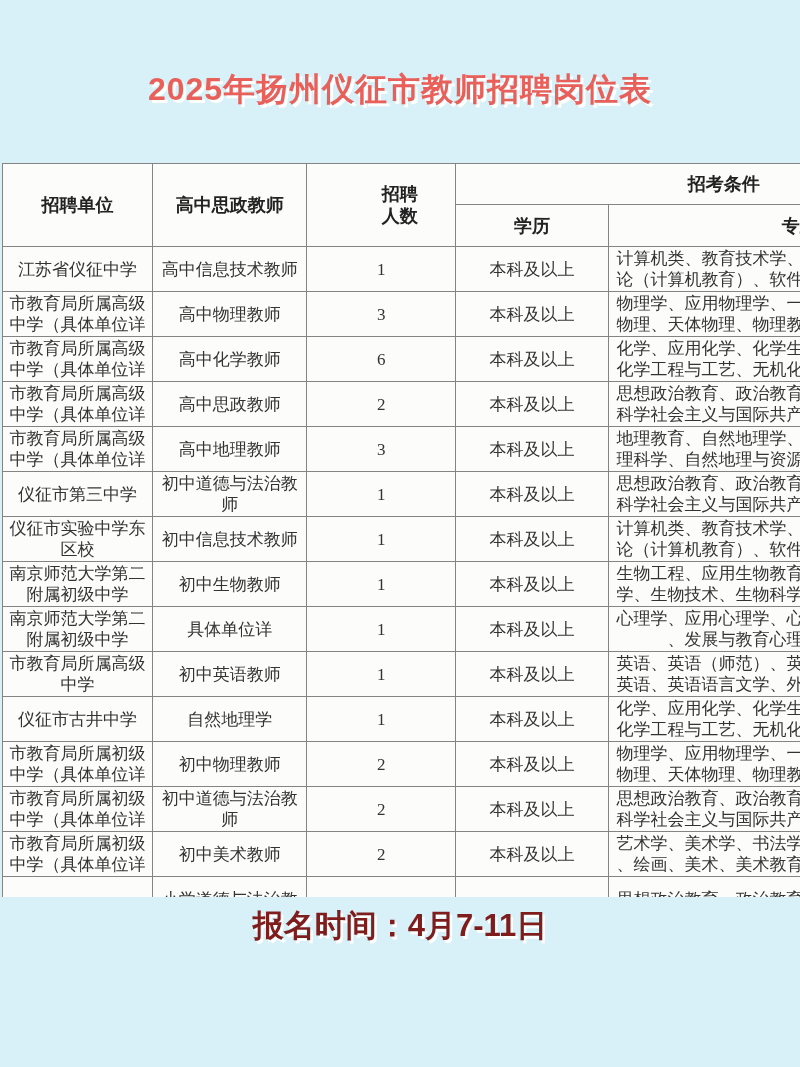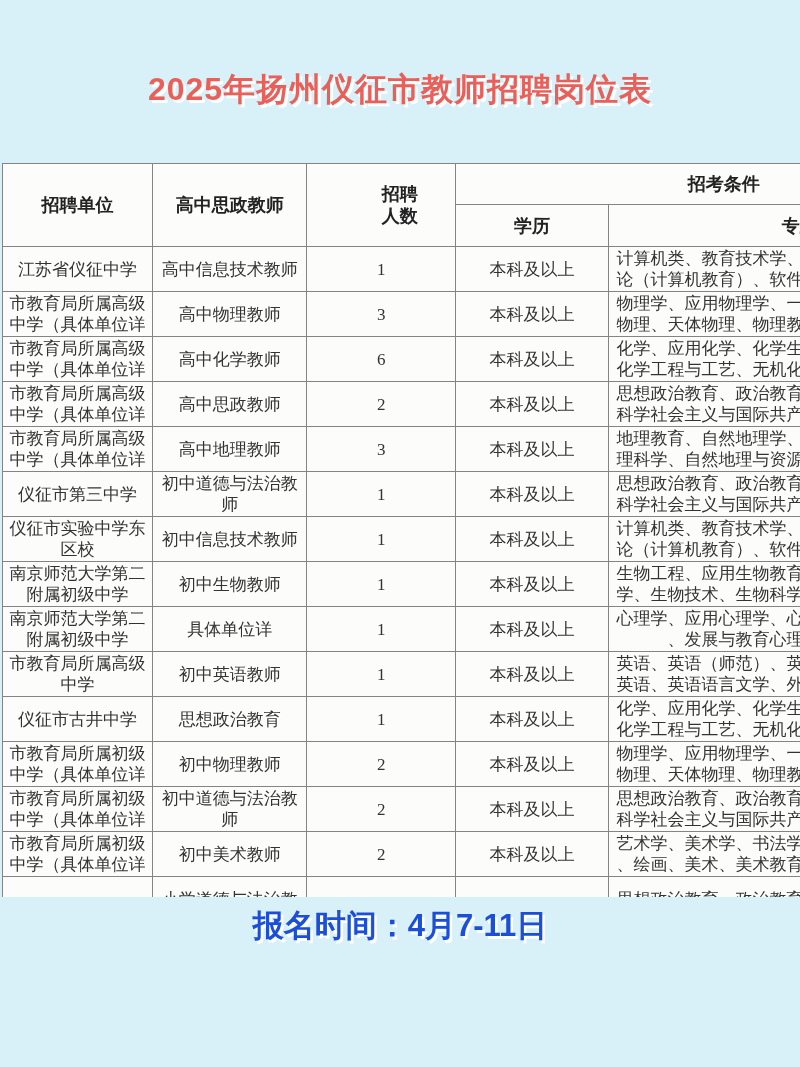--- a/index.html
+++ b/index.html
@@ -65,21 +65,21 @@
   .ml{display:block;white-space:pre;line-height:21px;}
   .cl{display:block;line-height:22px;padding-left:37px;}
   .footer{
     position:absolute;
     left:0; top:901px;
     width:800px;
     text-align:center;
     font-family:"Liberation Sans", sans-serif;
     font-weight:bold;
     font-size:31px;
-    color:#1d4ed8;
+    color:#7f1d1d;
     text-shadow:2.5px 2.5px 0 rgba(255,255,255,0.95);
   }
   .fline{height:50px;line-height:50px;}
 </style>
 </head>
 <body>
 
 <h1 class="title">2025年扬州仪征市教师招聘岗位表</h1>
 
 <div class="table-clip">
@@ -202,21 +202,21 @@
         <td>初中英语教师</td>
         <td>1</td>
         <td>本科及以上</td>
         <td class="major">
           <span class="ml">英语、英语（师范）、英语</span>
           <span class="ml">英语、英语语言文学、外国</span>
         </td>
       </tr>
       <tr>
         <td>仪征市古井中学</td>
-        <td>思想政治教育</td>
+        <td>自然地理学</td>
         <td>1</td>
         <td>本科及以上</td>
         <td class="major">
           <span class="ml">化学、应用化学、化学生物</span>
           <span class="ml">化学工程与工艺、无机化学</span>
         </td>
       </tr>
       <tr>
         <td>市教育局所属初级中学（具体单位详</td>
         <td>初中物理教师</td>

